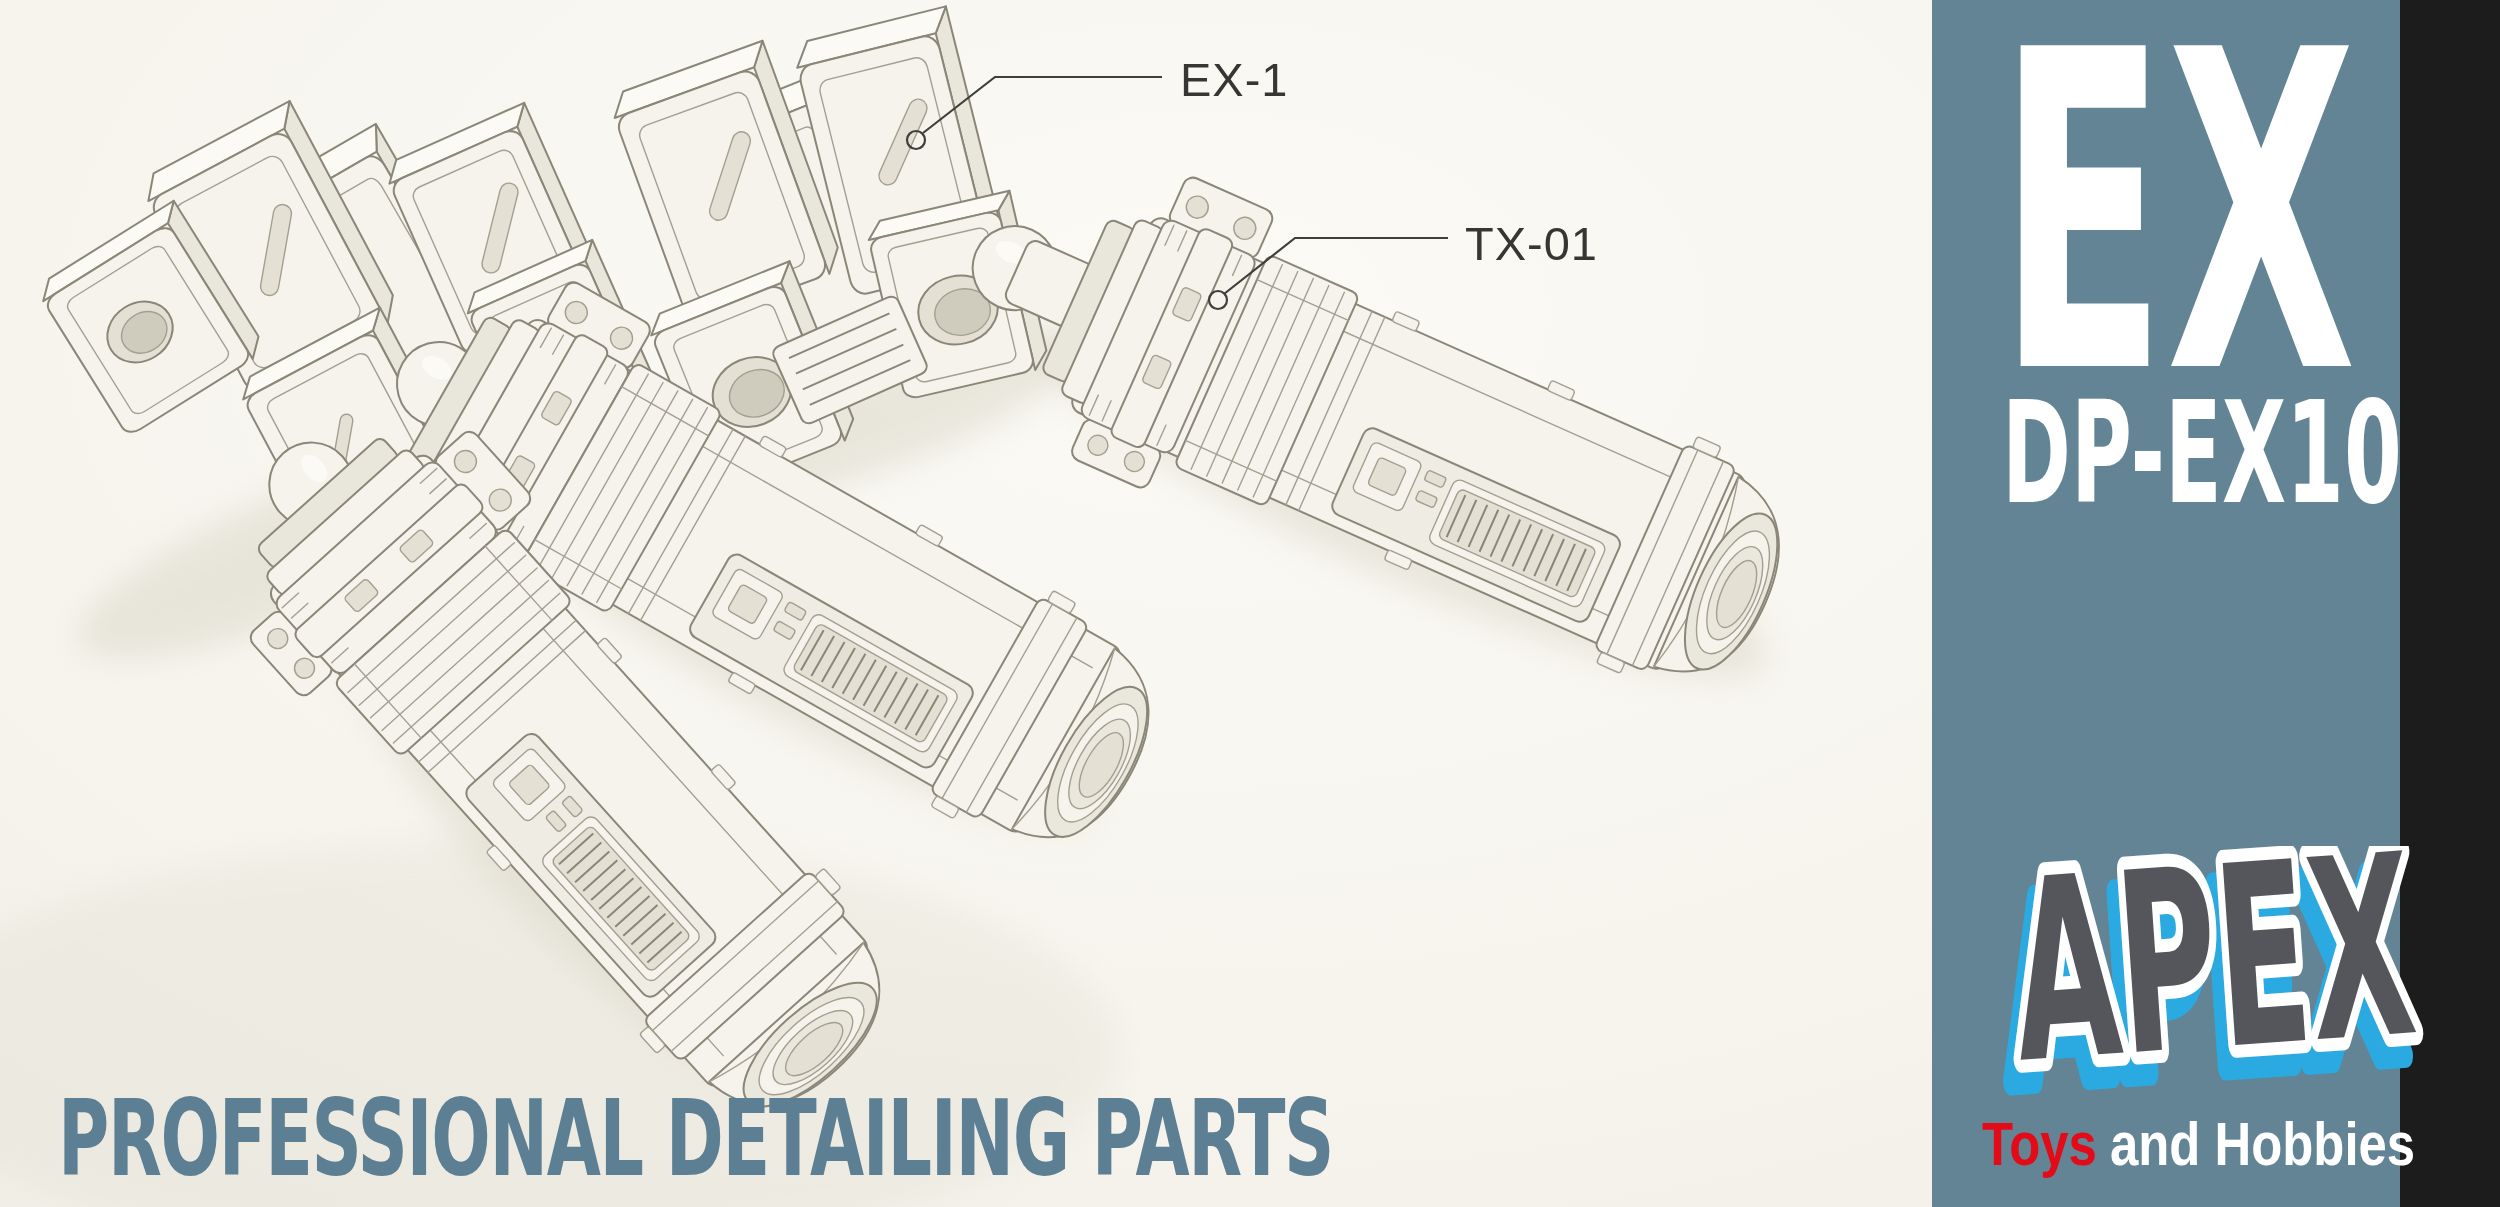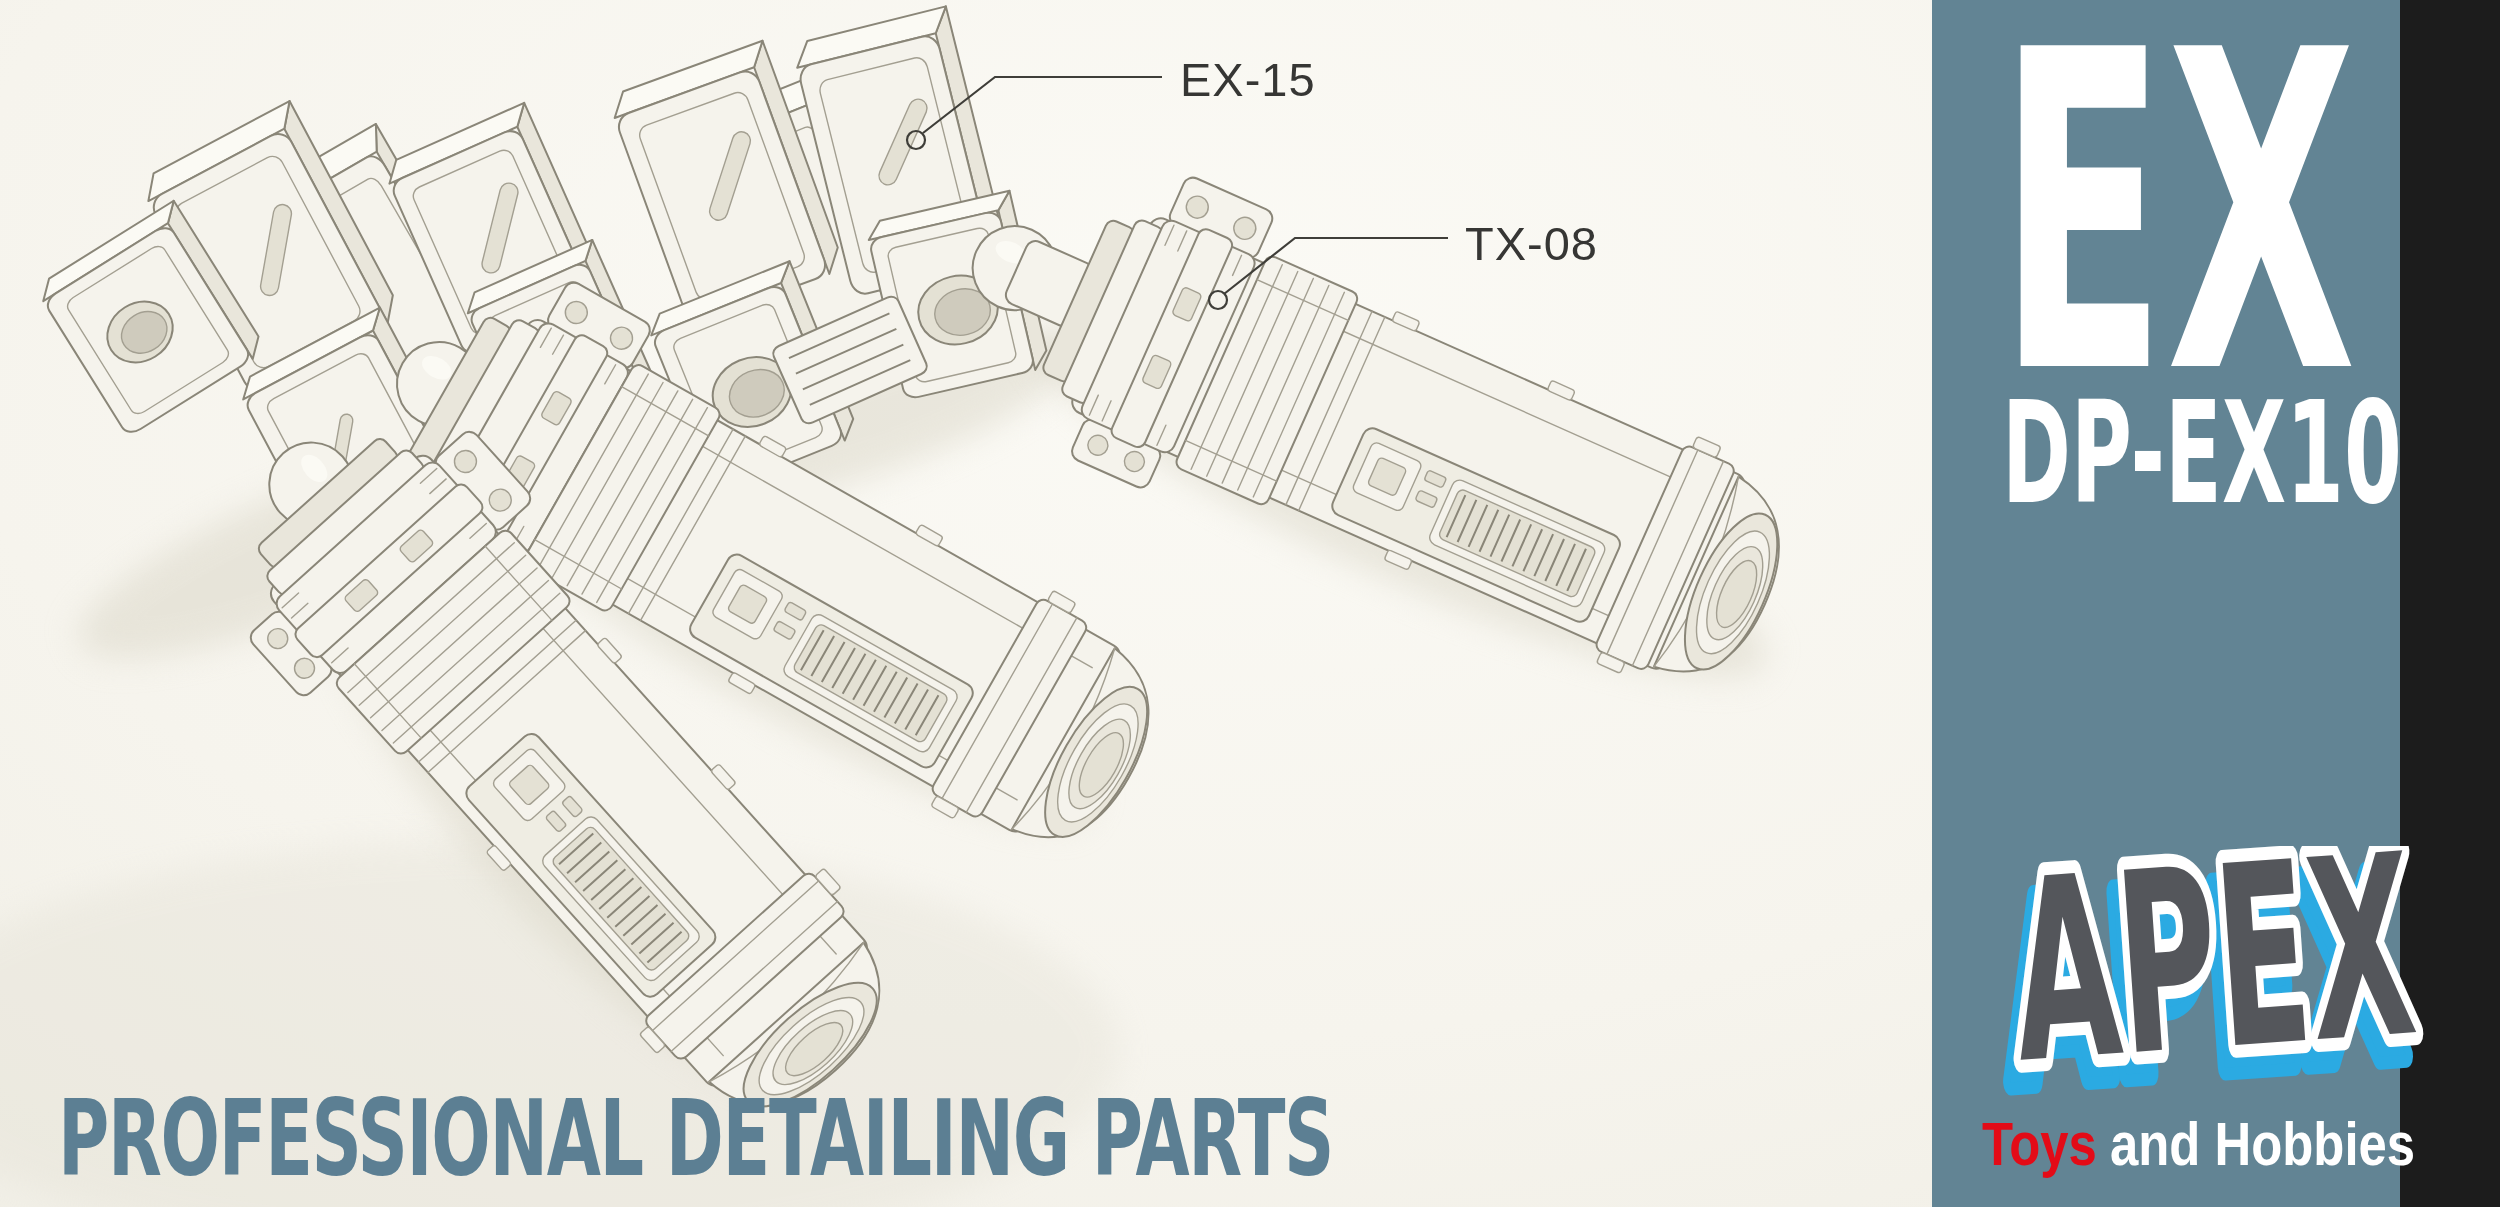--- a/index.html
+++ b/index.html
@@ -220,22 +220,22 @@
       <g>
         <path class="leader" d="M1162,77 H995 L923,133"></path>
         <circle cx="916" cy="140" r="9" class="leader"></circle>
       </g>
       <g>
         <path class="leader" d="M1448,238 H1295 L1224,294"></path>
         <circle cx="1218" cy="300" r="9" class="leader"></circle>
       </g>
     </svg>
 
-    <div class="callout-label" style="left:1180px;top:52px;">EX-15</div>
-    <div class="callout-label" style="left:1465px;top:216px;">TX-08</div>
+    <div class="callout-label" style="left:1180px;top:52px;">EX-1</div>
+    <div class="callout-label" style="left:1465px;top:216px;">TX-01</div>
 
     <div class="headline">PROFESSIONAL DETAILING PARTS</div>
   </div>
 
   <div class="side-panel">
 
     <div class="series">EX</div>
 
     <div class="code">DP-EX10</div>
 

